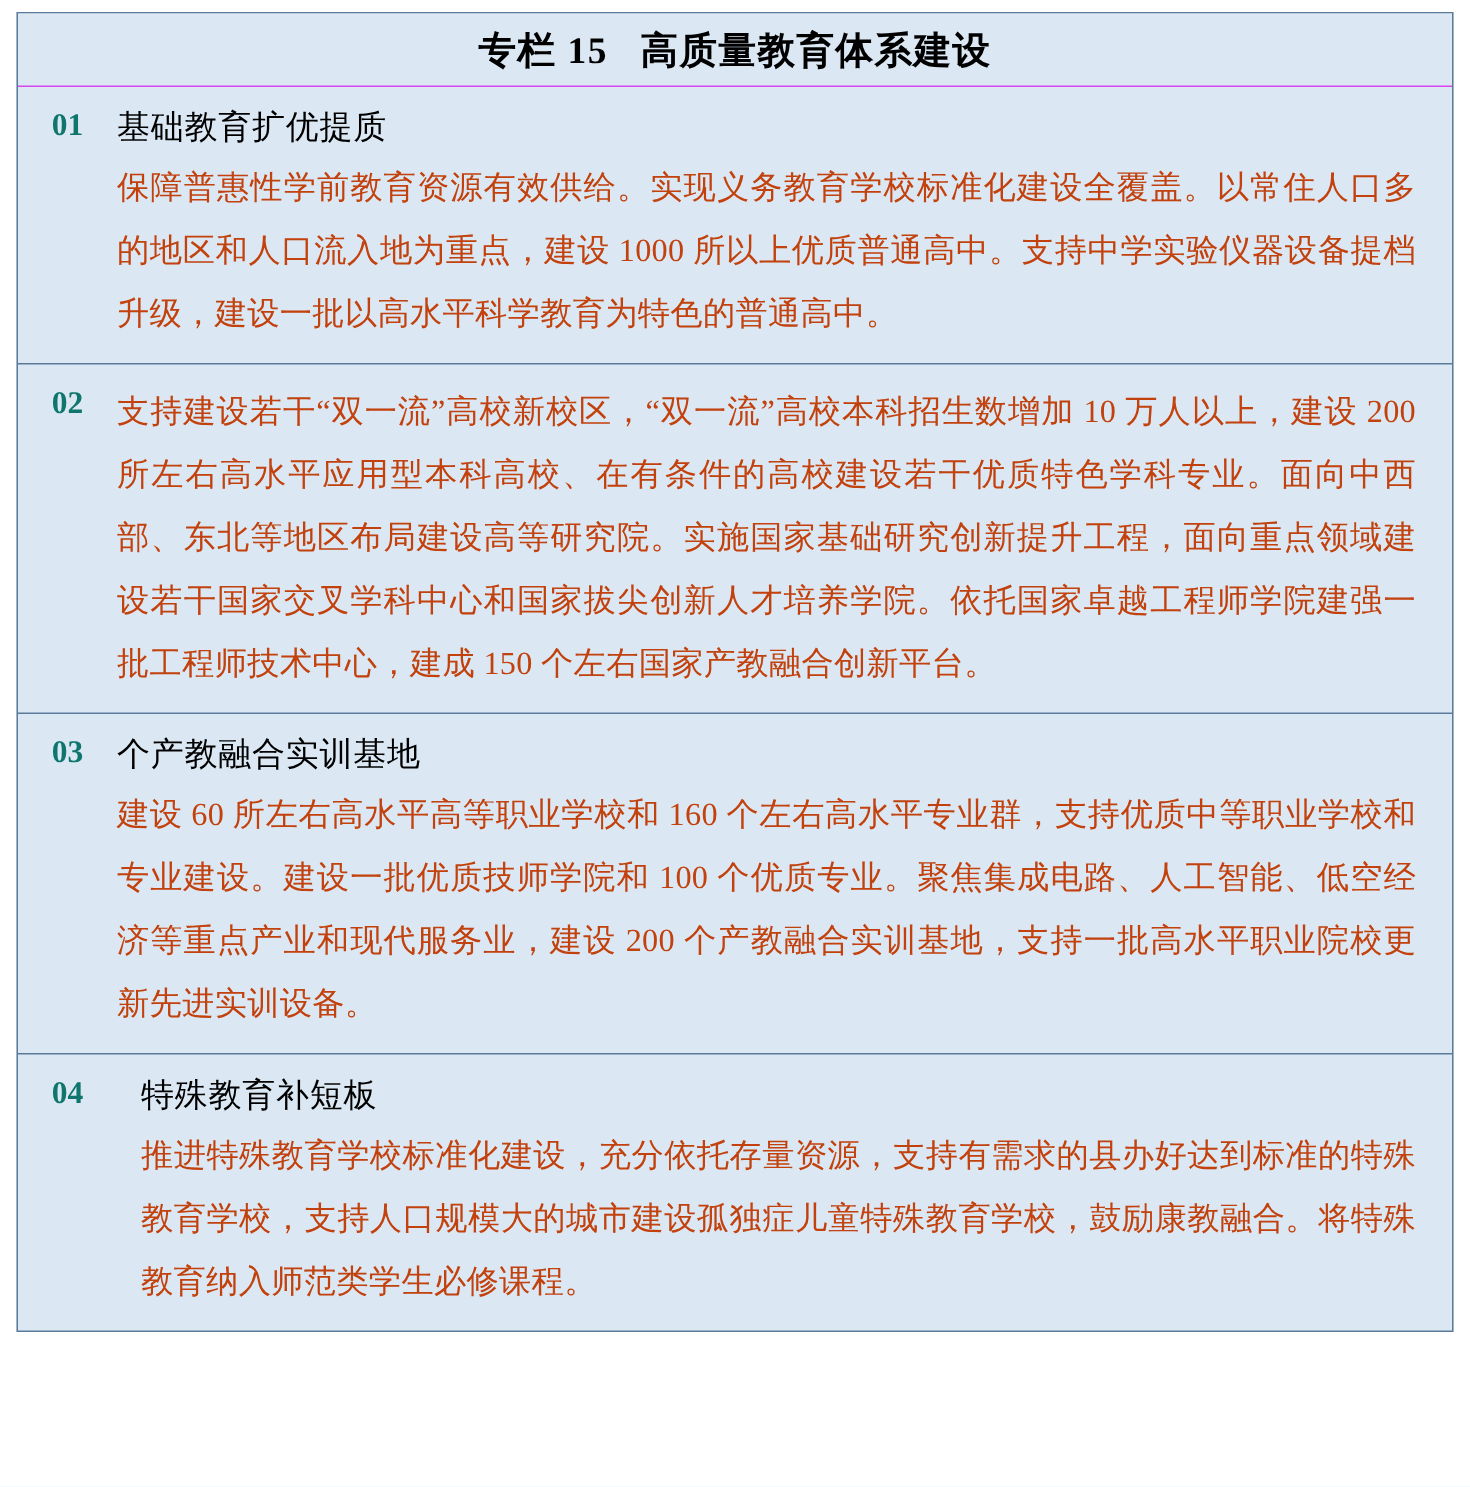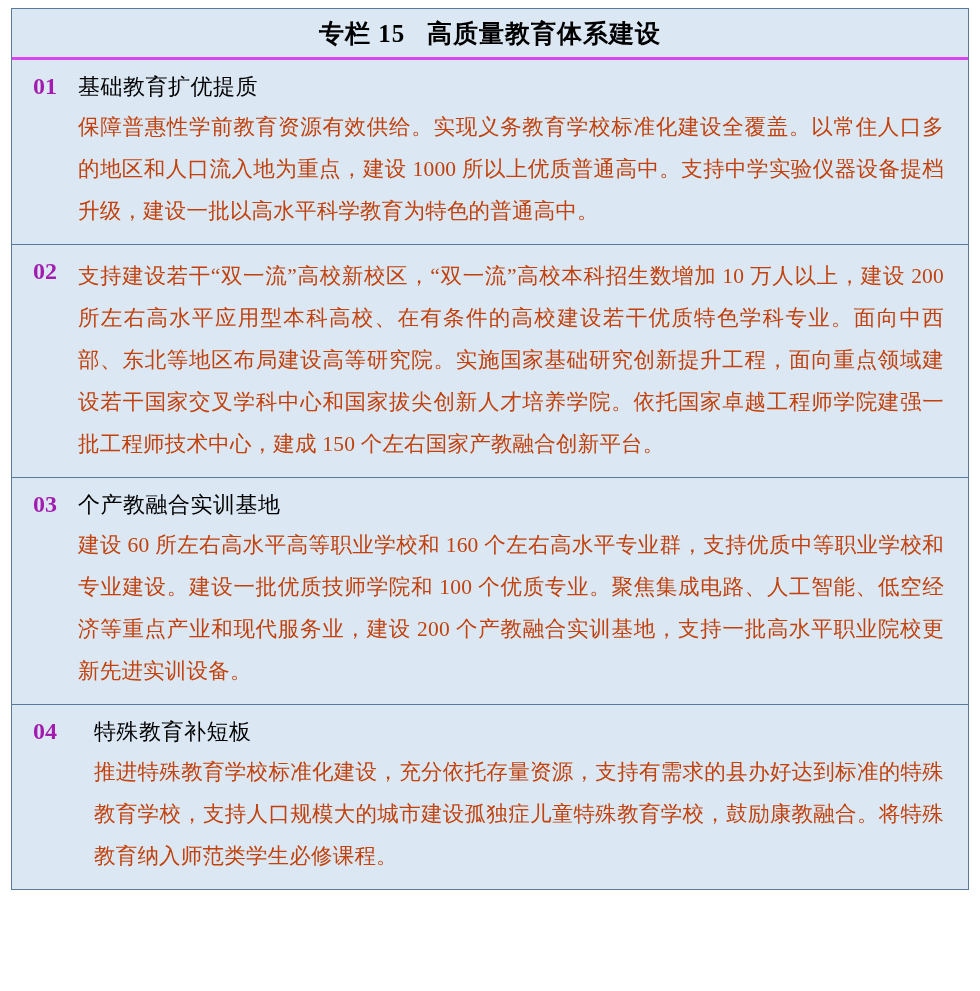--- a/index.html
+++ b/index.html
@@ -18,21 +18,21 @@
     margin: 8px 11px 0 11px;
     border: 1px solid #5a7a99;
     background: #dbe8f4;
     box-sizing: border-box;
   }
   .title-row {
     height: 48px;
     display: flex;
     align-items: center;
     justify-content: center;
-    border-bottom: 3px solid #d946ef;
+    border-bottom: 1px solid #d946ef;
     background: #dbe8f4;
   }
   .title-text {
     font-size: 25px;
     font-weight: bold;
     letter-spacing: 1px;
     color: #000;
     white-space: pre;
   }
   .item-row {
@@ -42,23 +42,23 @@
     padding: 10px 0 12px 0;
   }
   .item-row.last {
     border-bottom: none;
     gap: 16px;
   }
   .num {
     width: 66px;
     flex: 0 0 66px;
     text-align: center;
-    font-size: 24px;
+    font-size: 21px;
     font-weight: bold;
-    color: #a21caf;
+    color: #0f766e;
     padding-top: 3px;
   }
   .content {
     flex: 1 1 auto;
     padding-right: 24px;
   }
   .item-title {
     font-size: 22px;
     font-weight: normal;
     color: #000;

